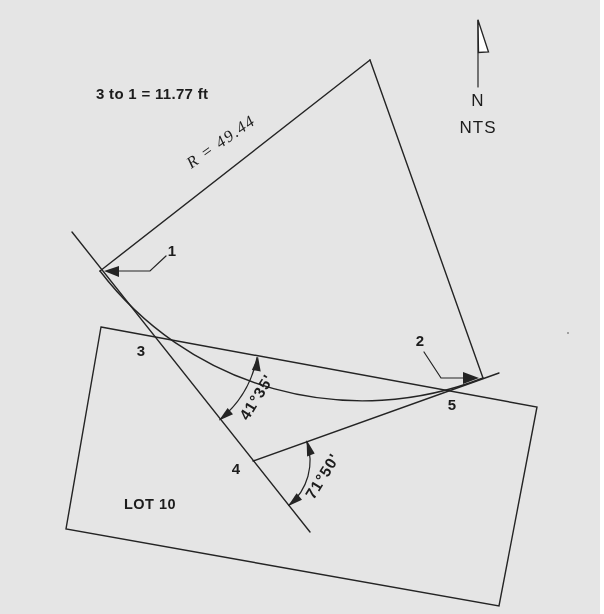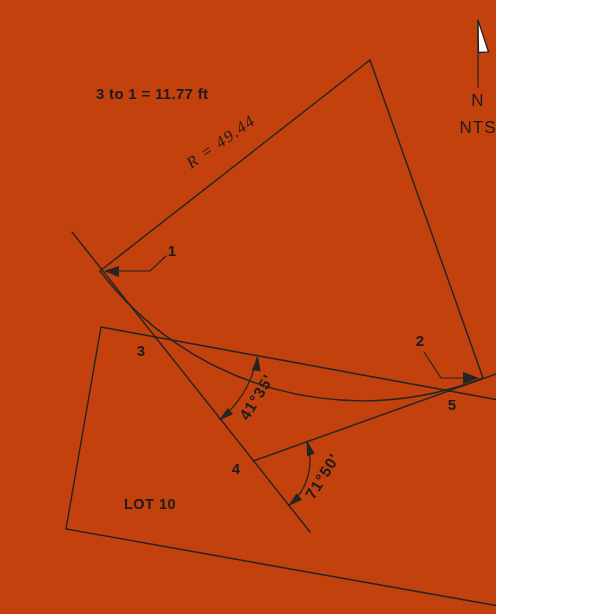--- a/index.html
+++ b/index.html
@@ -1,16 +1,16 @@
 <!DOCTYPE html>
 <html><head>
 <meta charset="utf-8">
 <style>
   html,body{margin:0;padding:0;background:#ffffff;}
-  .stage{position:relative;width:496px;height:614px;background:#c2410c;overflow:hidden;
+  .stage{position:relative;width:600px;height:614px;background:#e5e5e5;overflow:hidden;
          font-family:"Liberation Sans", sans-serif;text-align:right;}
   svg{display:block;}
   .ln{fill:none;stroke:#242424;stroke-width:1.4;stroke-linecap:round;}
   .thin{fill:none;stroke:#242424;stroke-width:1.2;stroke-linecap:round;}
   .ah{fill:#242424;stroke:none;}
   .lbl{font-family:"Liberation Sans",sans-serif;font-weight:700;font-size:15px;fill:#1c1c1c;}
   .note{font-family:"Liberation Sans",sans-serif;font-weight:700;font-size:15px;fill:#1c1c1c;letter-spacing:0.3px;}
   .lot{font-family:"Liberation Sans",sans-serif;font-weight:700;font-size:14.5px;fill:#1c1c1c;letter-spacing:0.5px;}
   .ang{font-family:"Liberation Sans",sans-serif;font-weight:600;font-size:15.5px;fill:#1c1c1c;letter-spacing:1px;}
   .rad{font-family:"Liberation Serif",serif;font-style:italic;font-size:16.5px;fill:#1c1c1c;letter-spacing:1.5px;}

